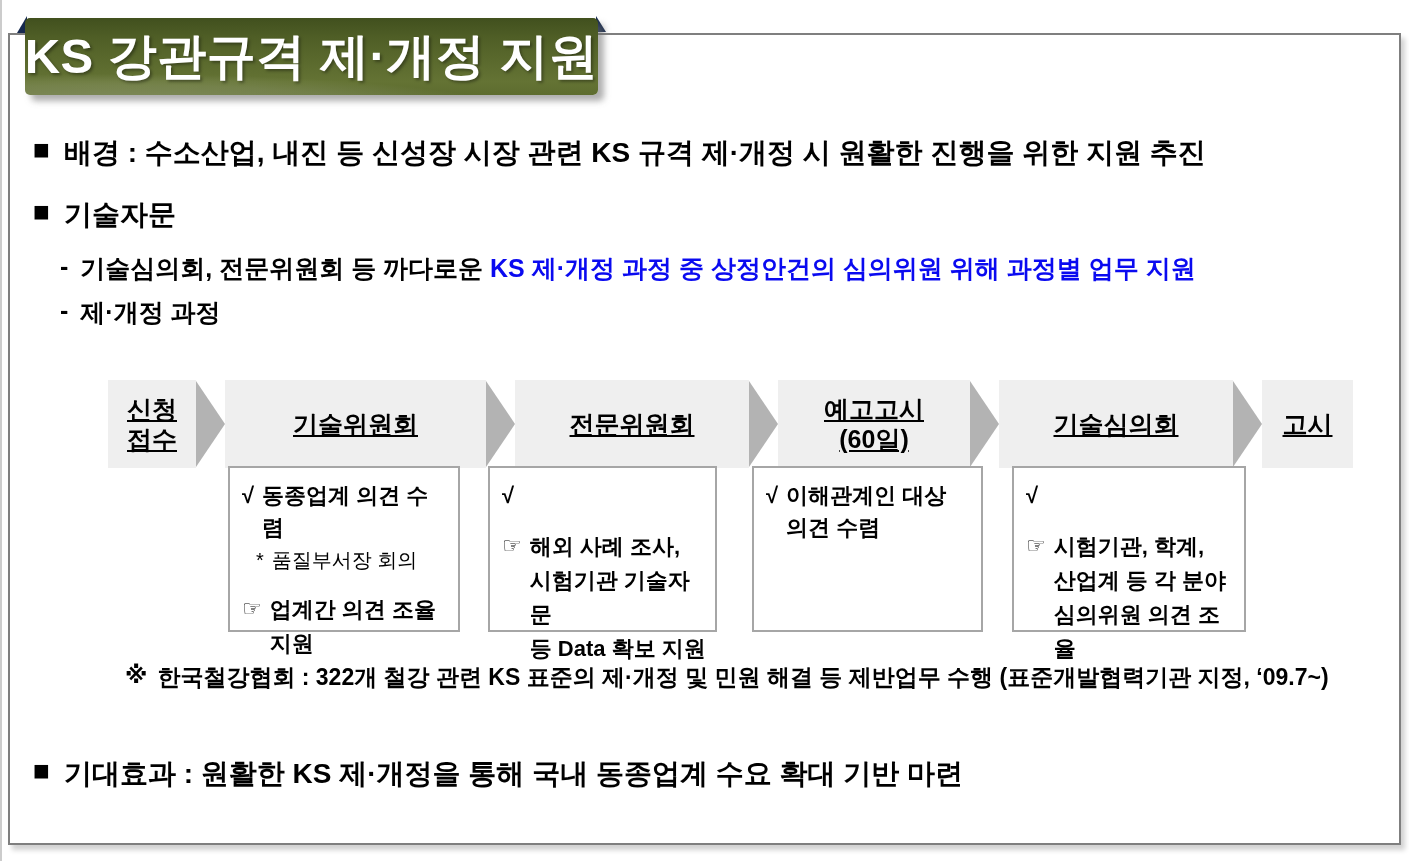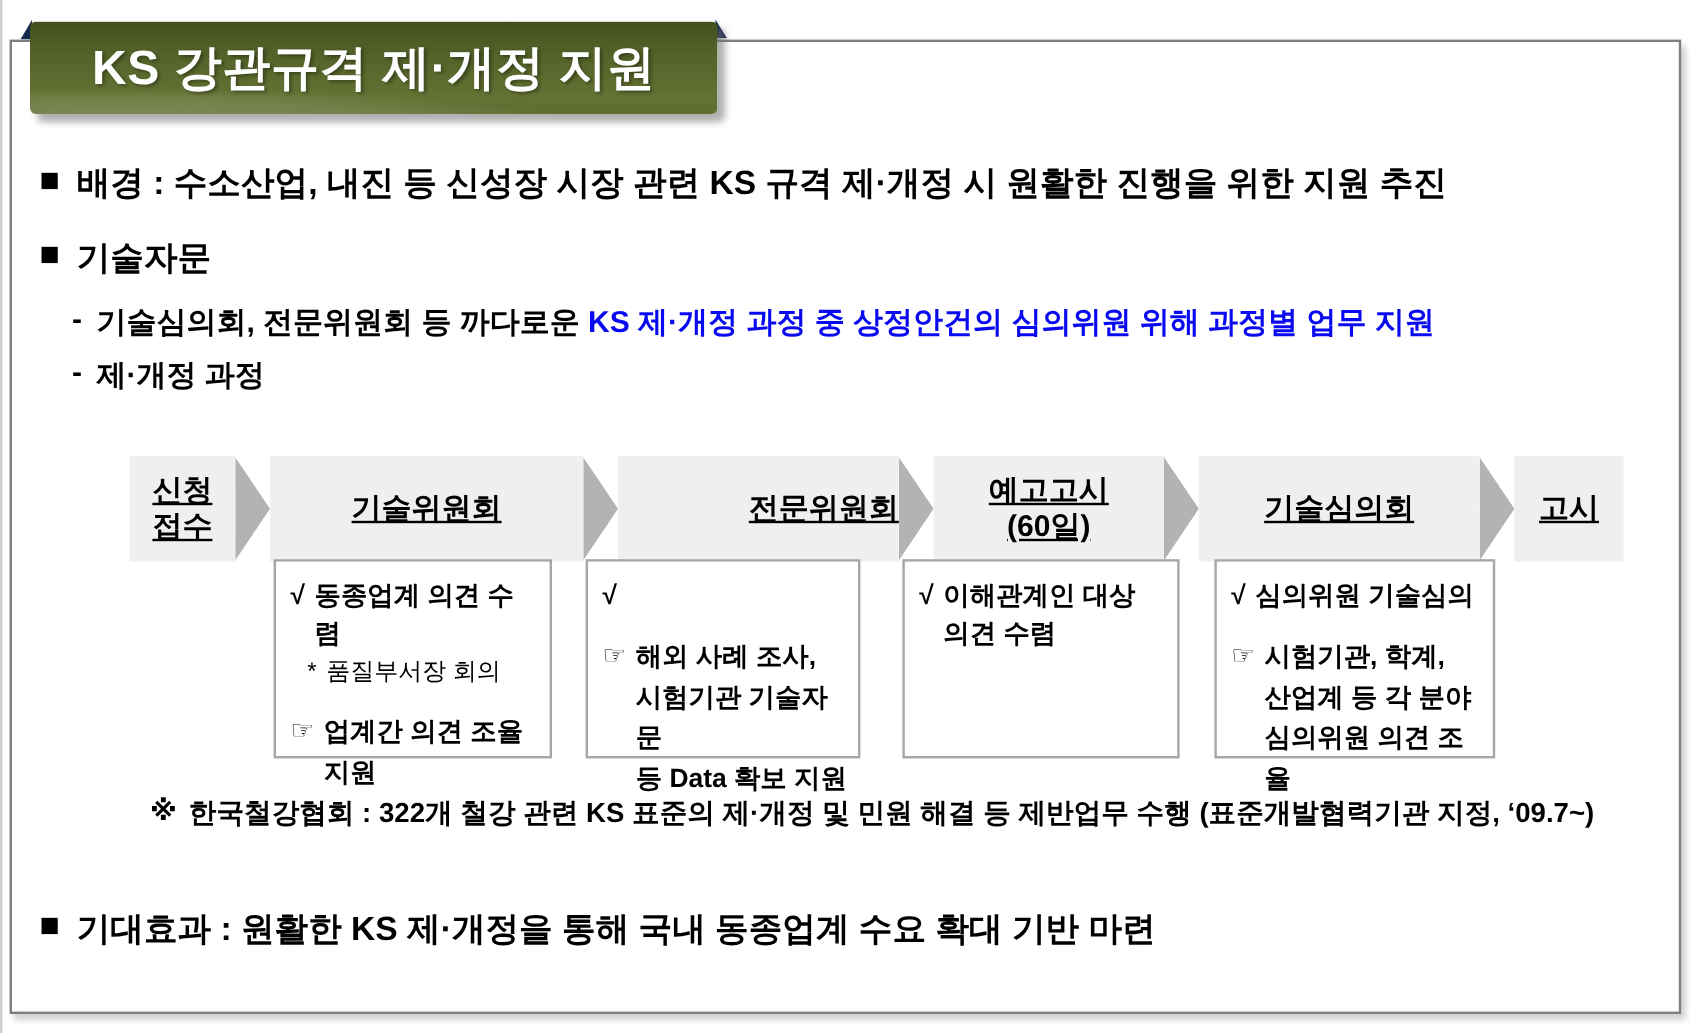--- a/index.html
+++ b/index.html
@@ -23,41 +23,41 @@
   .banner{
     position:absolute;left:25px;top:18px;width:573px;height:77px;z-index:3;
     border-radius:5px;
     background:
       radial-gradient(115% 85% at 15% 125%, rgba(255,255,255,0.30) 0%, rgba(255,255,255,0.12) 45%, rgba(255,255,255,0) 62%),
       linear-gradient(180deg,#41501e 0%,#4f5e26 25%,#5a692d 55%,#647334 82%,#5d6c2f 100%);
     box-shadow:6px 6px 6px rgba(110,110,110,0.55);
     display:flex;align-items:center;justify-content:center;
   }
   .banner-title{
-    font-size:40px;font-weight:bold;color:#ffffff;letter-spacing:0.5px;
+    font-size:49px;font-weight:bold;color:#ffffff;letter-spacing:0.5px;
     text-shadow:2px 2px 3px rgba(0,0,0,0.35);white-space:nowrap;
   }
 
   
   .bullet-line{position:absolute;display:flex;align-items:flex-start;font-weight:bold;white-space:nowrap;z-index:4;}
   .sq{margin-right:14px;}
   .dash{margin-right:12px;}
   #line-bg{left:33px;top:134px;font-size:28px;}
   #line-main{left:33px;top:196px;font-size:28px;}
   #line-sub1{left:60px;top:252px;font-size:25px;}
   #line-sub2{left:60px;top:296px;font-size:25px;}
   .blue{color:#0a0af0;}
 
   
   .flow{position:absolute;left:108px;top:380px;height:88px;display:flex;align-items:stretch;z-index:4;text-decoration:underline;}
   .step{
     background:#efefef;display:flex;align-items:center;justify-content:center;
     text-align:center;font-weight:bold;font-size:25px;line-height:1.22;white-space:pre-line;
   }
-  .w1{width:88px;} .w2{width:261px;} .w3{width:234px;justify-content:flex-end;} .w4{width:192px;} .w5{width:234px;} .w6{width:91px;}
+  .w1{width:88px;} .w2{width:261px;} .w3{width:234px;} .w4{width:192px;} .w5{width:234px;} .w6{width:91px;}
   .arrow{width:29px;height:86px;align-self:center;background:#b3b3b3;clip-path:polygon(0 0,100% 50%,0 100%);}
 
   
   .dbox{
     position:absolute;top:466px;height:166px;border:2px solid #a6a6a6;background:#fff;
     box-sizing:border-box;padding:12px 8px 8px 12px;font-size:22px;font-weight:bold;z-index:4;
   }
   #dbox-a{left:228px;width:232px;}
   #dbox-b{left:488px;width:229px;}
   #dbox-c{left:752px;width:231px;}
@@ -168,21 +168,20 @@
   <div class="d-item">
     <span class="d-marker">√</span>
     <span class="d-text">이해관계인 대상
 의견 수렴</span>
   </div>
 </div>
 
 <div class="dbox" id="dbox-d">
   <div class="d-item">
     <span class="d-marker">√</span>
-    <span class="d-text">심의위원 기술심의</span>
   </div>
   <div class="d-item hand">
     <span class="d-marker">☞</span>
     <span class="d-text">시험기관, 학계,
 산업계 등 각 분야
 심의위원 의견 조율</span>
   </div>
 </div>
 
 <div id="note">

